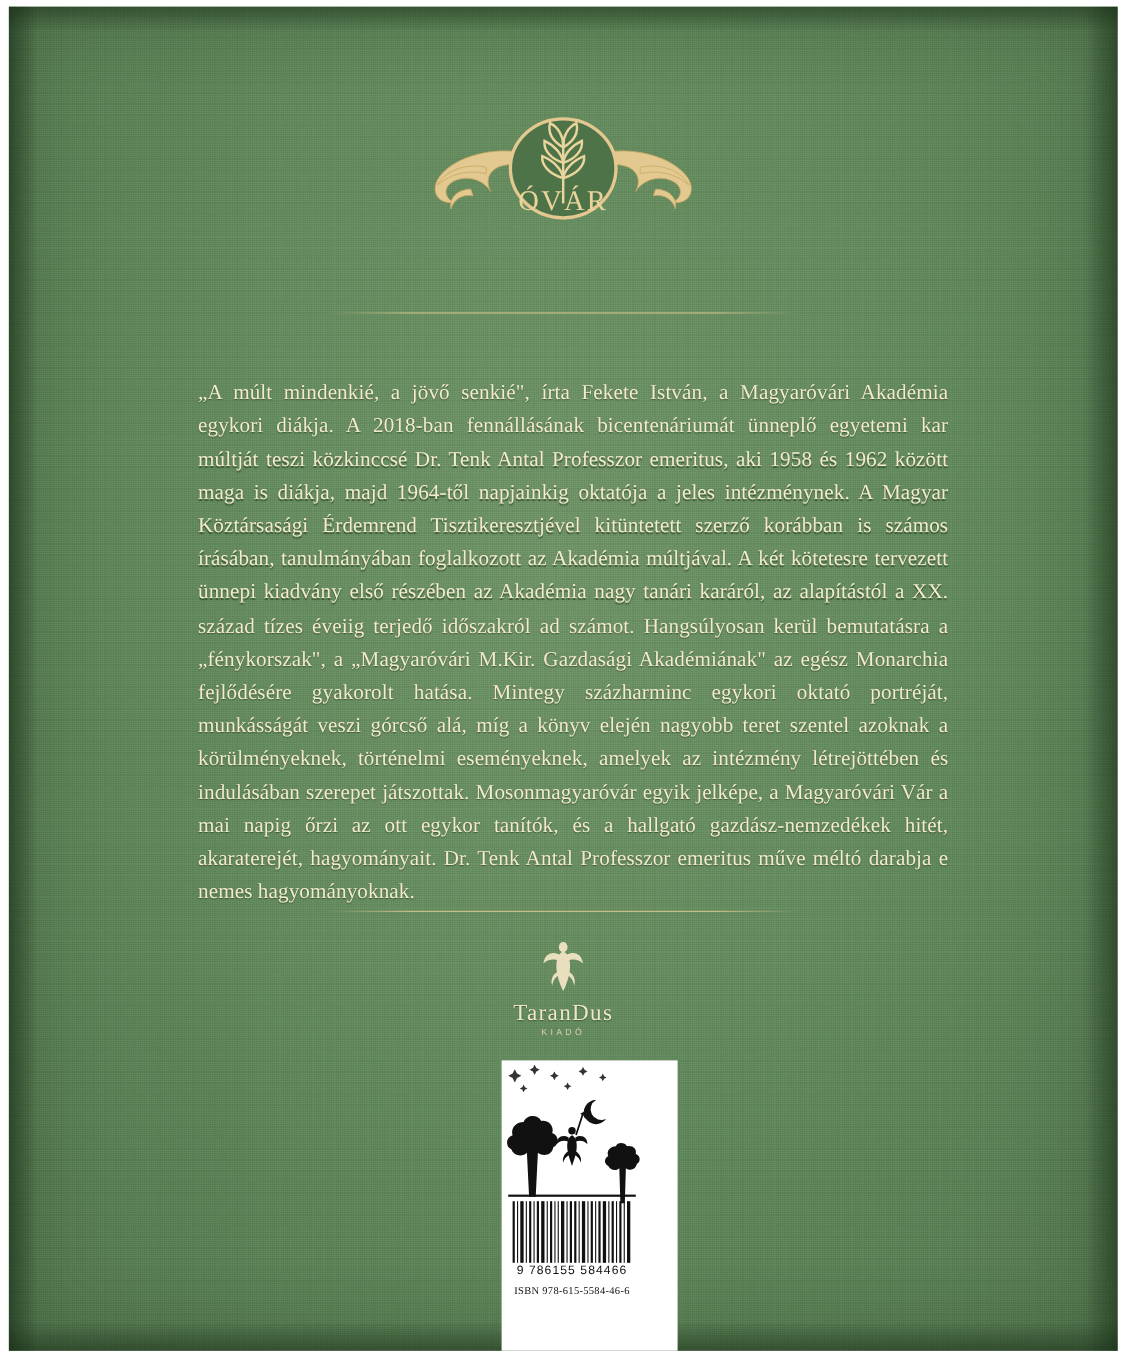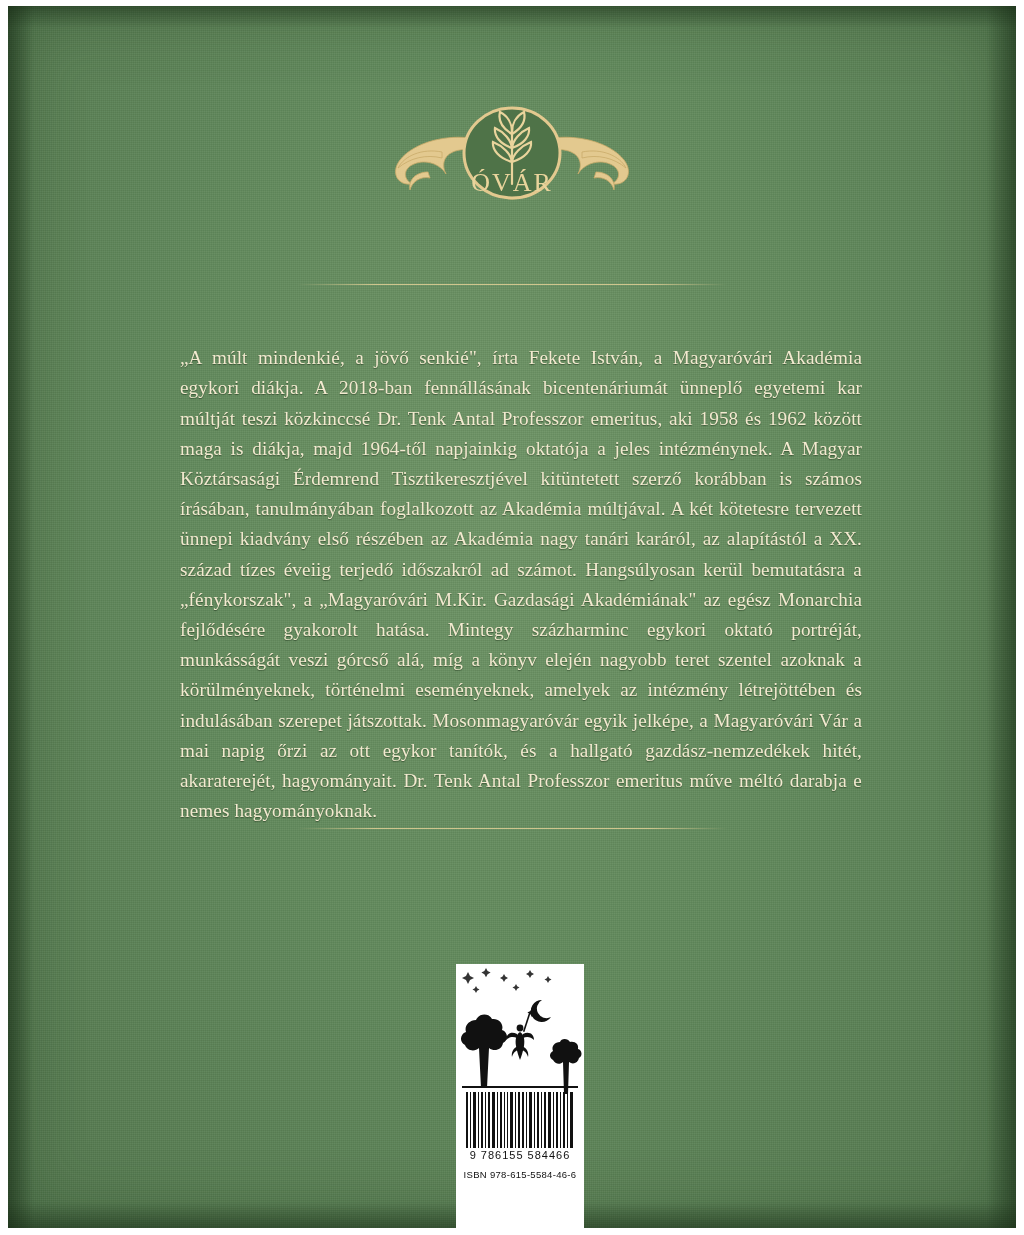--- a/index.html
+++ b/index.html
@@ -138,20 +138,21 @@
   }
 
   
   .barcode-block {
     position: absolute;
     left: 448px;
     top: 958px;
     width: 128px;
     height: 266px;
     background: #ffffff;
+    padding-left: 32px;
   }
   .barcode-art {
     position: absolute;
     left: 0;
     top: 0;
     width: 128px;
     height: 130px;
   }
   .barcode-bars {
     position: absolute;
@@ -176,21 +177,21 @@
     font-size: 11px;
     color: #111;
     letter-spacing: 1px;
   }
   .barcode-isbn {
     position: absolute;
     left: 0;
     top: 205px;
     width: 128px;
     text-align: center;
-    font-family: Liberation Sans, sans-serif;
+    font-family: Liberation Serif, serif;
     font-size: 9.5px;
     color: #111;
     letter-spacing: 0.3px;
   }
 </style>
 </head>
 <body>
 
 <div class="page">
   <div class="cover">
@@ -229,20 +230,36 @@
         <text x="170" y="93" text-anchor="middle" font-family="Liberation Serif, serif" font-size="26" letter-spacing="2" fill="#e9d49c">ÓVÁR</text>
       </svg>
     </div>
 
     <div class="rule rule-top"></div>
 
     <p class="blurb">„A múlt mindenkié, a jövő senkié", írta Fekete István, a Magyaróvári Akadémia egykori diákja. A 2018-ban fennállásának bicentenáriumát ünneplő egyetemi kar múltját teszi közkinccsé Dr. Tenk Antal Professzor emeritus, aki 1958 és 1962 között maga is diákja, majd 1964-től napjainkig oktatója a jeles intézménynek. A Magyar Köztársasági Érdemrend Tisztikeresztjével kitüntetett szerző korábban is számos írásában, tanulmányában foglalkozott az Akadémia múltjával. A két kötetesre tervezett ünnepi kiadvány első részében az Akadémia nagy tanári karáról, az alapítástól a XX. század tízes éveiig terjedő időszakról ad számot. Hangsúlyosan kerül bemutatásra a „fénykorszak", a „Magyaróvári M.Kir. Gazdasági Akadémiának" az egész Monarchia fejlődésére gyakorolt hatása. Mintegy százharminc egykori oktató portréját, munkásságát veszi górcső alá, míg a könyv elején nagyobb teret szentel azoknak a körülményeknek, történelmi eseményeknek, amelyek az intézmény létrejöttében és indulásában szerepet játszottak. Mosonmagyaróvár egyik jelképe, a Magyaróvári Vár a mai napig őrzi az ott egykor tanítók, és a hallgató gazdász-nemzedékek hitét, akaraterejét, hagyományait. Dr. Tenk Antal Professzor emeritus műve méltó darabja e nemes hagyományoknak.</p>
 
     <div class="rule rule-bottom"></div>
 
+    <div class="publisher">
+      <div class="publisher-mark">
+        <svg width="46" height="52" viewBox="0 0 46 52" xmlns="http://www.w3.org/2000/svg">
+          <g fill="#e9dfbe">
+            <ellipse cx="23" cy="9" rx="4" ry="4.6"></ellipse>
+            <path d="M23 13 C18 15 16 22 17 30 C18 38 21 45 23 49 C25 45 28 38 29 30 C30 22 28 15 23 13 Z"></path>
+            <path d="M20 16 C12 12 6 16 5 24 C9 20 15 19 20 22 Z"></path>
+            <path d="M26 16 C34 12 40 16 41 24 C37 20 31 19 26 22 Z"></path>
+            <path d="M21 30 C14 32 11 38 13 44 C14 38 18 34 22 34 Z"></path>
+            <path d="M25 30 C32 32 35 38 33 44 C32 38 28 34 24 34 Z"></path>
+          </g>
+        </svg>
+      </div>
+      <div class="publisher-name">TaranDus</div>
+      <div class="publisher-sub">KIADÓ</div>
+    </div>
 
     <div class="barcode-block">
       <div class="barcode-art">
         <svg width="128" height="130" viewBox="0 0 128 130" xmlns="http://www.w3.org/2000/svg">
           <g fill="#111">
 
             <g opacity="0.85">
               <path d="M12 8 l2 4 4 2 -4 2 -2 4 -2 -4 -4 -2 4 -2 z"></path>
               <path d="M30 4 l1.6 3 3 1.6 -3 1.6 -1.6 3 -1.6 -3 -3 -1.6 3 -1.6 z"></path>
               <path d="M48 10 l1.4 2.6 2.6 1.4 -2.6 1.4 -1.4 2.6 -1.4 -2.6 -2.6 -1.4 2.6 -1.4 z"></path>

